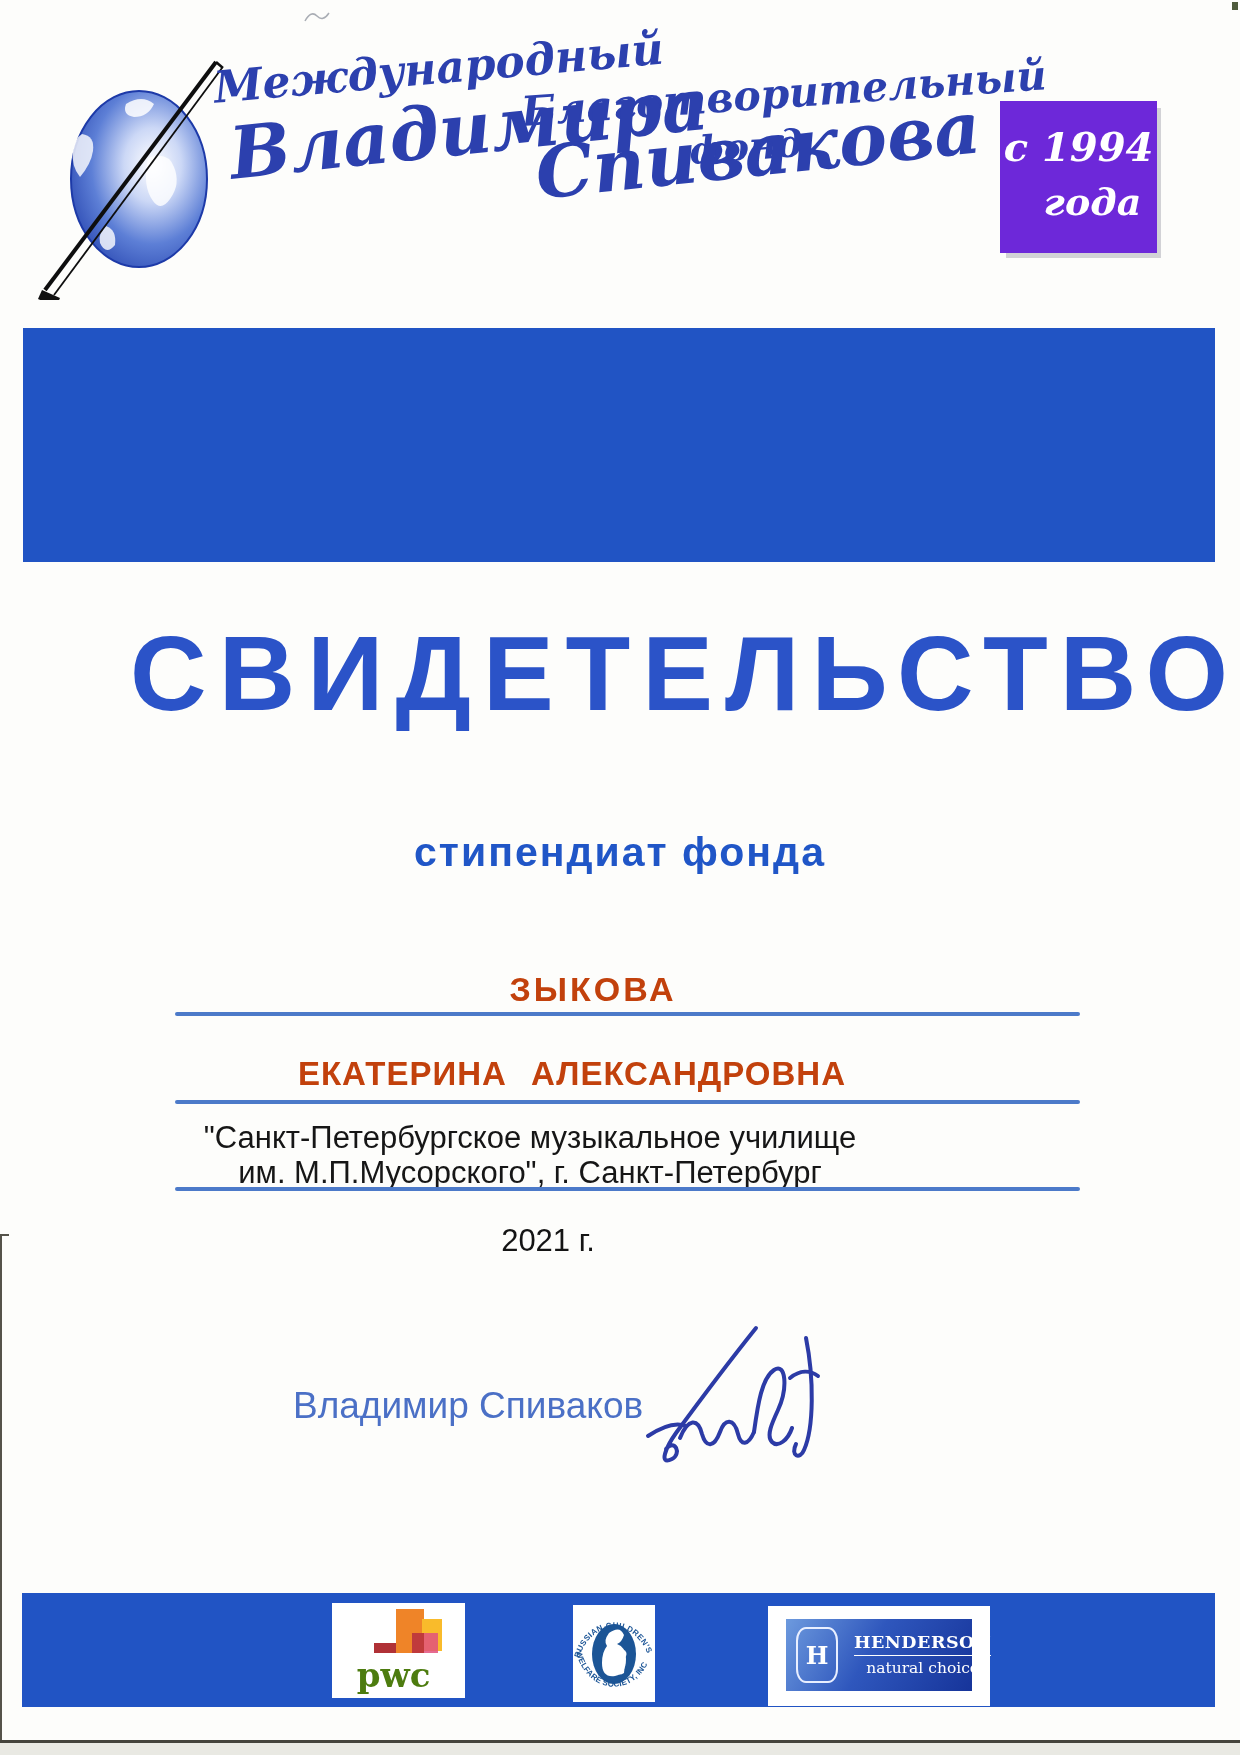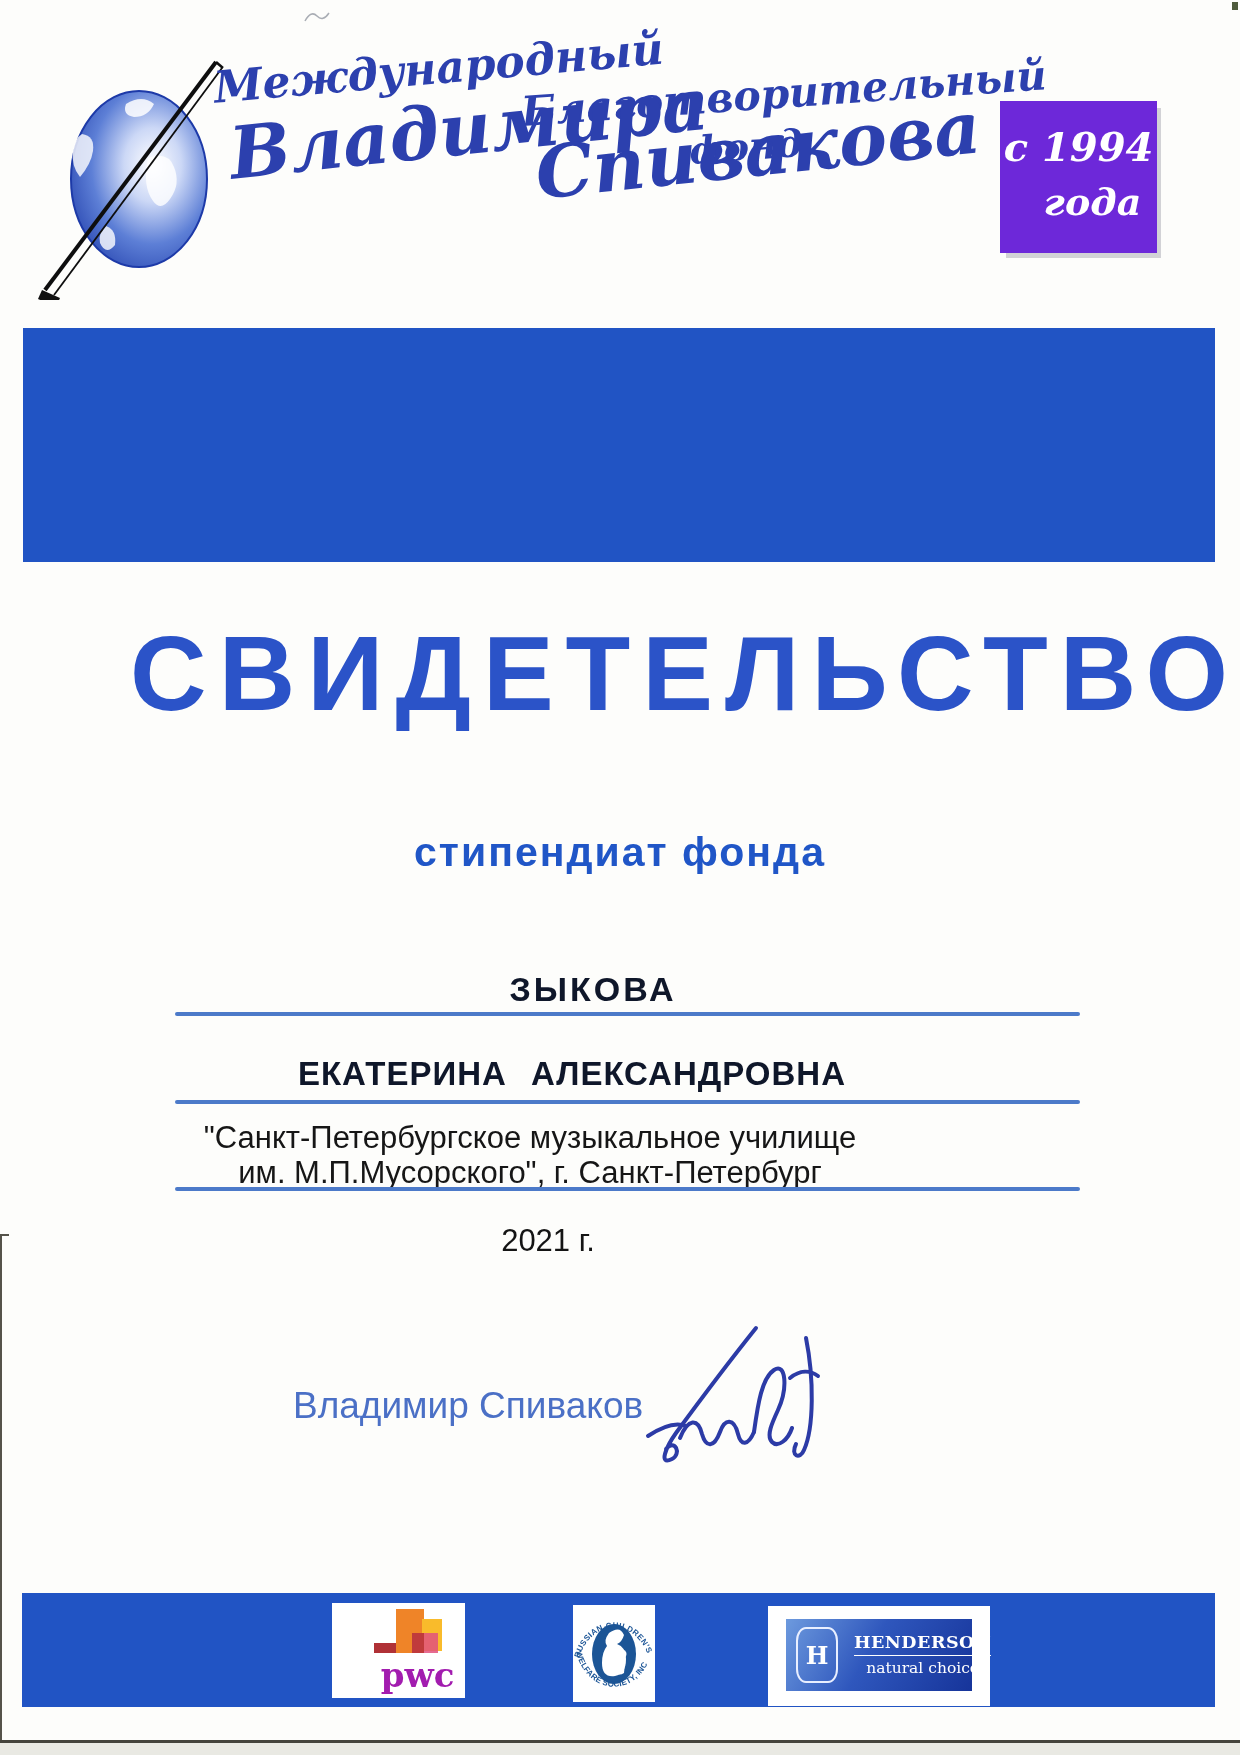--- a/index.html
+++ b/index.html
@@ -37,21 +37,21 @@
     left:0;top:620px;width:1240px;text-align:right;
     font-size:106px;line-height:106px;font-weight:bold;letter-spacing:12px;
     color:#2b53c8;white-space:nowrap;
   }
   #cert-subtitle{
     left:3px;top:830px;width:1234px;text-align:center;
     font-size:41px;line-height:44px;font-weight:bold;letter-spacing:2px;color:#2056c7;
   }
 
   
-  .black-caps{font-weight:bold;color:#0f172a;white-space:nowrap;text-align:center;}
+  .black-caps{font-weight:bold;color:#c2410c;white-space:nowrap;text-align:center;}
   #surname{left:0;top:972px;width:1186px;font-size:34px;line-height:34px;letter-spacing:3px;}
   #given-names{left:0;top:1057px;width:1144px;font-size:33px;line-height:33px;letter-spacing:1px;word-spacing:14px;}
   .rule{left:175px;width:905px;height:4px;background:#4c7ac9;border-radius:2px;}
   #rule-1{top:1012px;}
   #rule-2{top:1100px;}
   #rule-3{top:1187px;}
   #institution{
     left:0;top:1120px;width:1060px;text-align:center;
     font-size:31px;line-height:35px;color:#161616;white-space:nowrap;
   }
@@ -61,21 +61,21 @@
   #president{
     left:293px;top:1386px;font-size:37px;line-height:40px;color:#4b70c6;white-space:nowrap;
   }
 
   
   #footer-bar{left:22px;top:1593px;width:1193px;height:114px;background:#2154c4;}
   .sponsor-box{position:absolute;background:#ffffff;}
   #pwc-box{left:332px;top:1603px;width:133px;height:95px;}
   #pwc-label{
     position:absolute;left:0;bottom:6px;width:100%;text-align:center;padding-right:10px;box-sizing:border-box;
-    font-family:"DejaVu Serif",serif;font-weight:bold;font-size:34px;color:#a21caf;line-height:1;margin-left:24px;
+    font-family:"DejaVu Serif",serif;font-weight:bold;font-size:34px;color:#4d7c0f;line-height:1;
   }
   #rcws-box{left:573px;top:1605px;width:82px;height:97px;}
   #henderson-box{left:768px;top:1606px;width:222px;height:100px;}
   #henderson-inner{
     position:absolute;left:18px;top:13px;width:186px;height:72px;
     background:linear-gradient(120deg,#6d9ade 0%,#2f57bd 45%,#16349a 100%);
     display:flex;align-items:center;
   }
   #henderson-emblem{
     width:38px;height:52px;margin-left:10px;border:2px solid #e9efff;border-radius:10px/14px;

